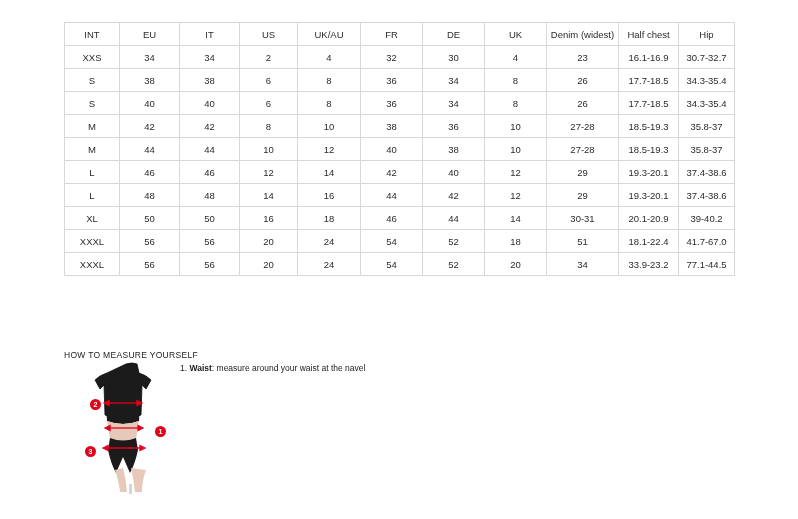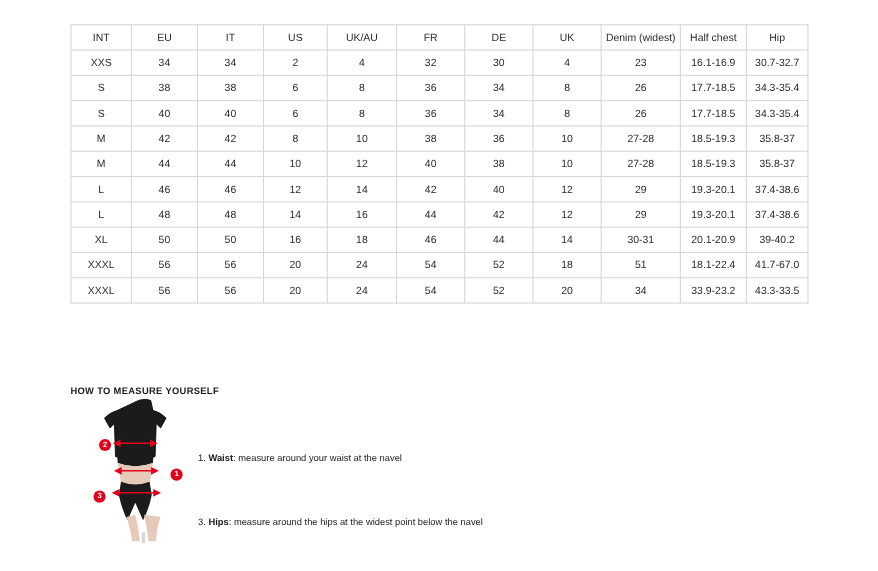--- a/index.html
+++ b/index.html
@@ -58,36 +58,35 @@
   col.c8 { width: 72px; }
   col.c9 { width: 60px; }
   col.c10 { width: 56px; }
 
   
   .howto-title {
     position: absolute;
     left: 64px;
     top: 350px;
     font-size: 8.5px;
-    font-weight: bold;
+    font-weight: normal;
     letter-spacing: 0.3px;
     color: #1b1b1b;
   }
   .howto-list {
     position: absolute;
     left: 180px;
     top: 363px;
     width: 420px;
   }
   .howto-item {
     font-size: 8.5px;
     color: #1b1b1b;
     margin-bottom: 10px;
     line-height: 1.2;
-    margin-top: 48px;
   }
   .howto-item b { font-weight: bold; }
 
   
   .figure {
     position: absolute;
     left: 86px;
     top: 362px;
     width: 92px;
     height: 132px;
@@ -267,36 +266,32 @@
           <td>XXXL</td>
           <td>56</td>
           <td>56</td>
           <td>20</td>
           <td>24</td>
           <td>54</td>
           <td>52</td>
           <td>20</td>
           <td>34</td>
           <td>33.9-23.2</td>
-          <td>43.3-33.5</td>
+          <td>77.1-44.5</td>
         </tr>
       </tbody>
     </table>
   </div>
 
   <div class="howto-title">HOW TO MEASURE YOURSELF</div>
 
   <div class="howto-list">
     <div class="howto-item">
       <span>1.</span>
       <b>Waist</b><span>: measure around your waist at the navel</span>
-    </div>
-    <div class="howto-item">
-      <span>3.</span>
-      <b>Hips</b><span>: measure around the hips at the widest point below the navel</span>
     </div>
   </div>
 
   <div class="figure">
     <svg class="fig-svg" width="92" height="132" viewBox="0 0 92 132" xmlns="http://www.w3.org/2000/svg">
 
       <path d="M40 2 q6 -2 11 0 l2 9 q7 2 12 7 l-5 9 -4 -4 -1 30 q-9 4 -18 4 t-18 -4 l-1 -30 -4 4 -5 -9 q5 -5 12 -7 z" fill="#1b1b1b" stroke="#0d0d0d" stroke-width="0.8"></path>
 
       <path d="M19 27 q18 7 36 0 l-2 32 q-16 6 -32 0 z" fill="#1b1b1b"></path>
 

